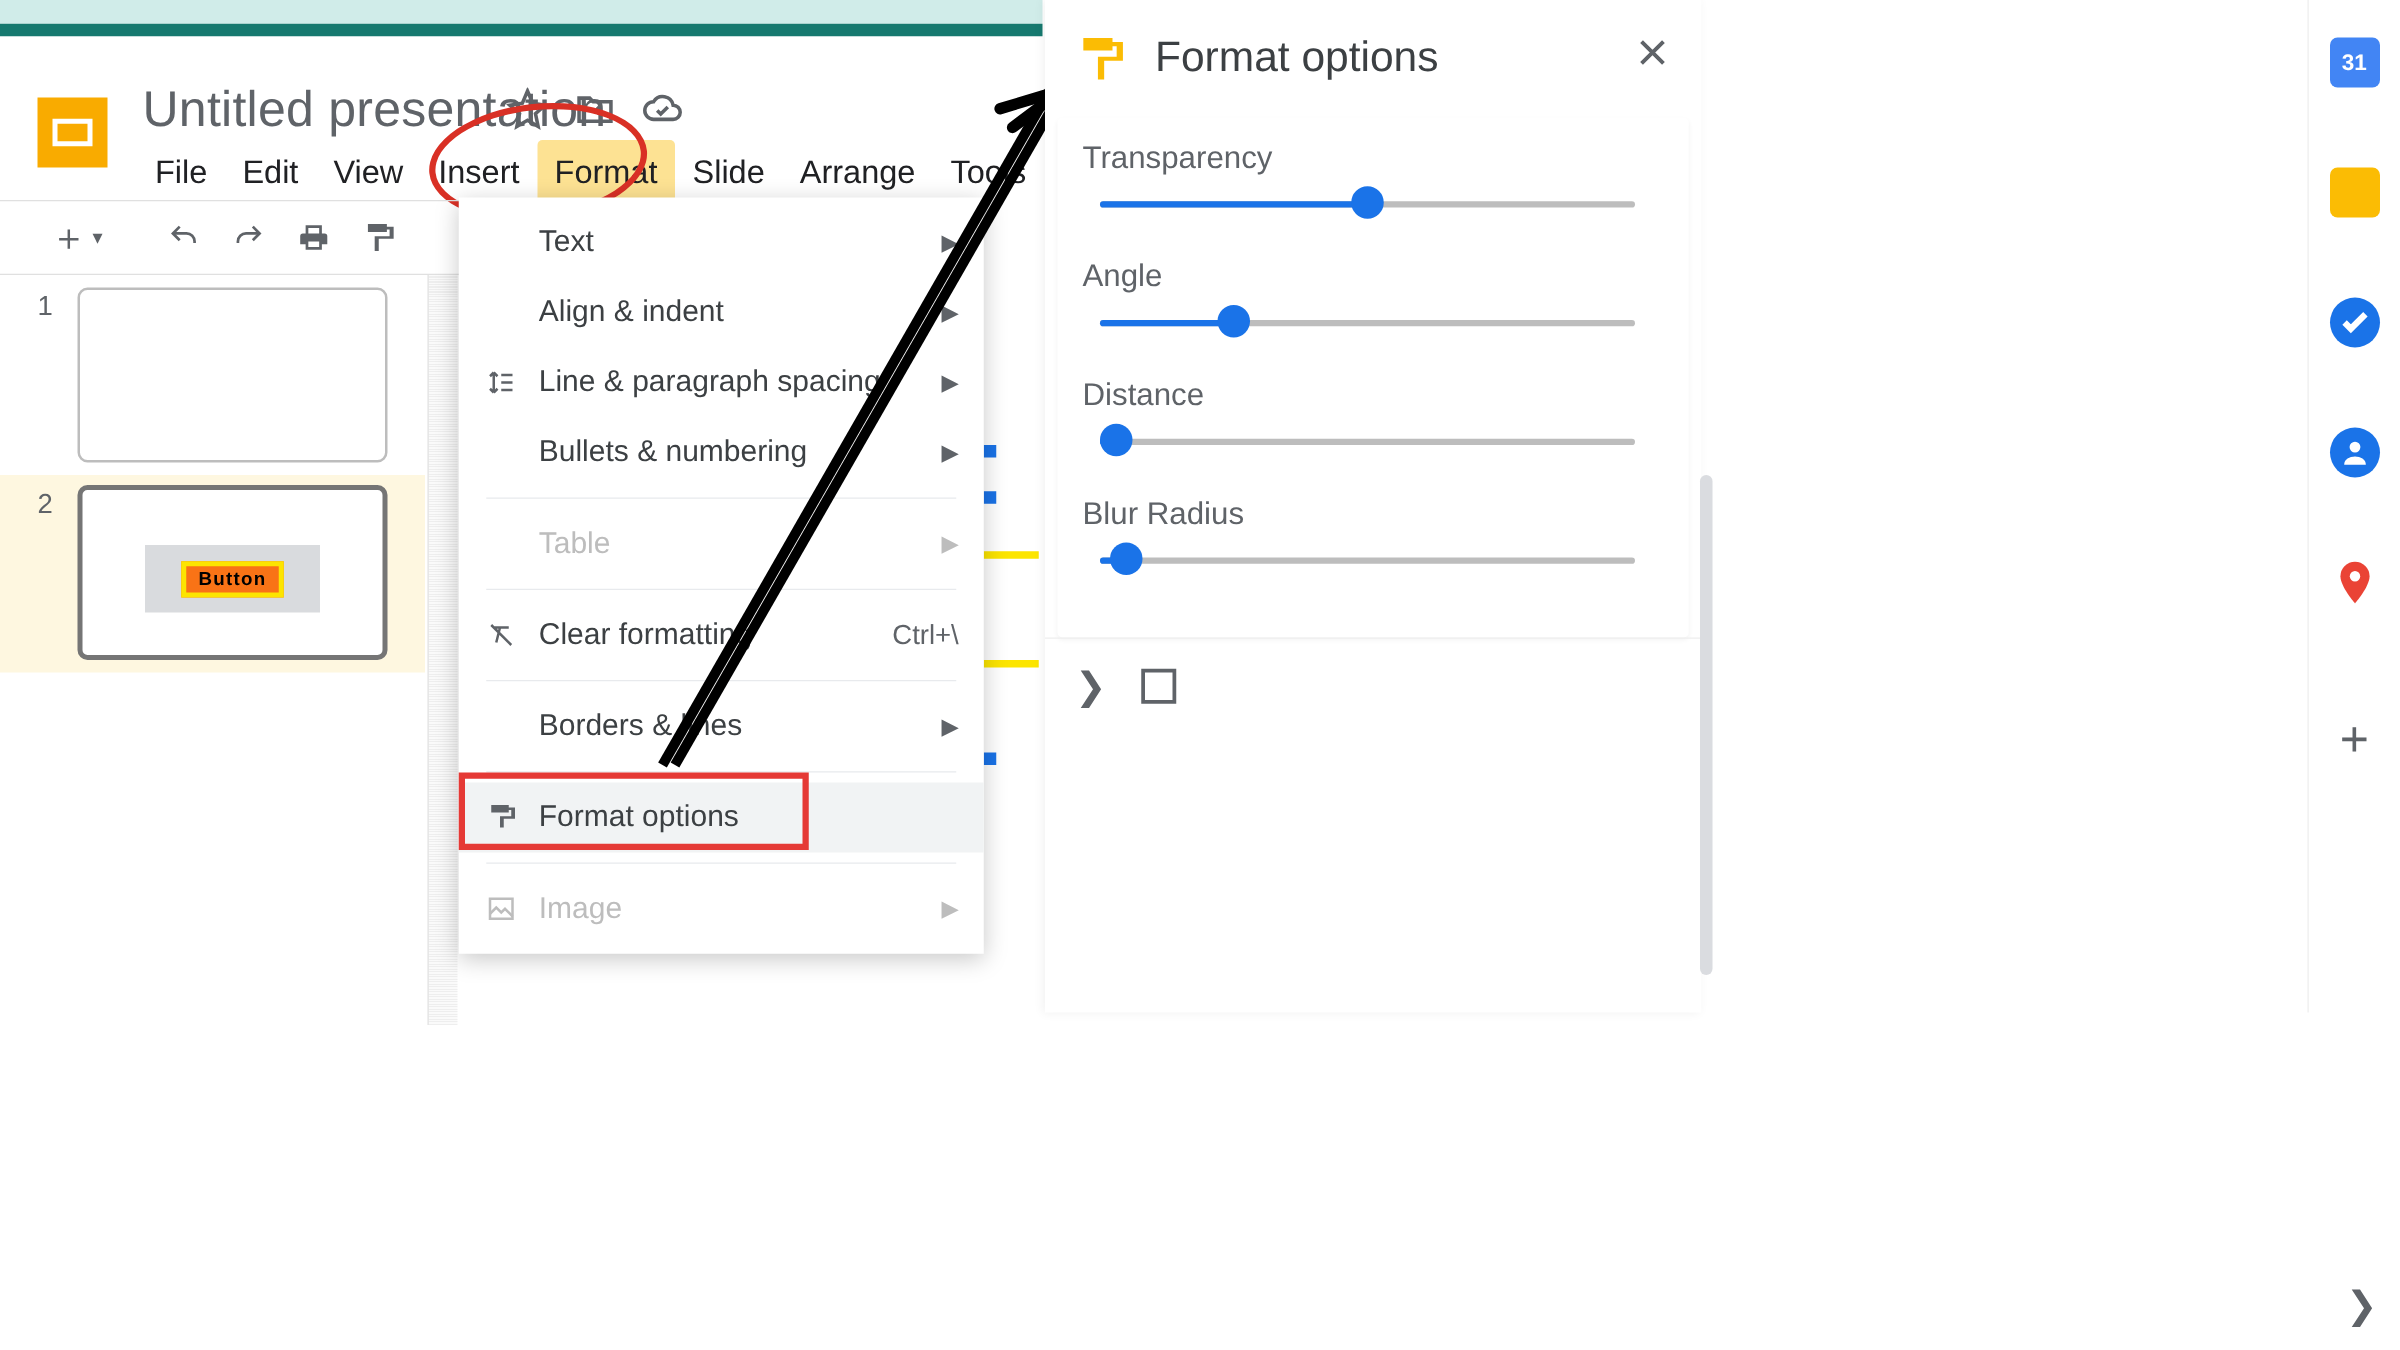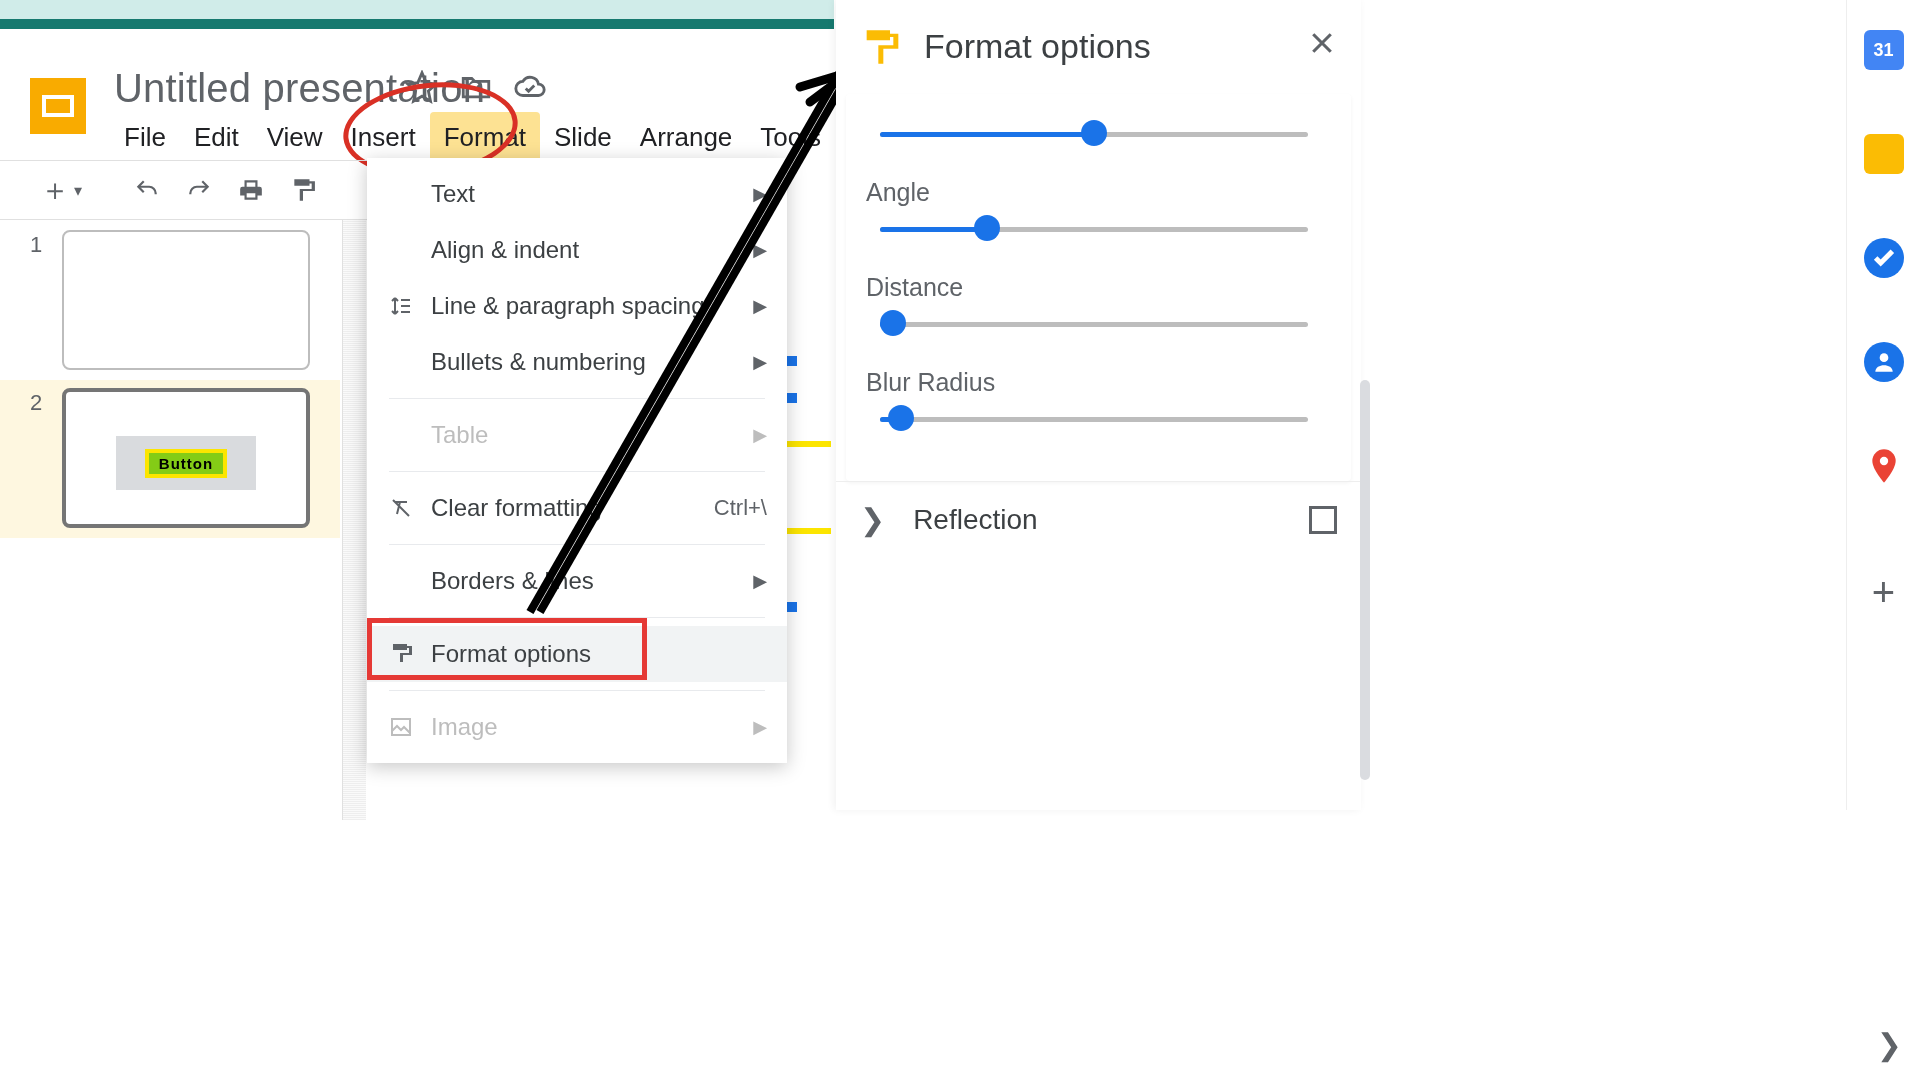--- a/index.html
+++ b/index.html
@@ -33,21 +33,21 @@
   .toolbar .sep { width:1px; height:32px; background:#e0e0e0; }
 
   
   .slidepanel { position:absolute; left:0; top:222px; width:340px; }
   .thumb-row { position:relative; padding:8px 0 8px 34px; }
   .thumb-row.active { background:#fef7e0; }
   .thumb-num { position:absolute; left:30px; top:10px; font-size:22px; color:#5f6368; }
   .thumb { position:absolute; left:62px; top:8px; width:248px; height:140px; background:#fff; border:2px solid #bdbdbd; border-radius:8px; }
   .thumb-row.active .thumb { border:4px solid #757575; }
   .thumb-inner-box { position:absolute; left:50px; top:44px; width:140px; height:54px; background:#d9dbde; display:flex; align-items:center; justify-content:center; }
-  .thumb-btn { border:4px solid #fce500; background:#84cc16; padding:2px 10px; font-weight:bold; font-size:15px; letter-spacing:1px; }
+  .thumb-btn { border:4px solid #fce500; background:#f97316; padding:2px 10px; font-weight:bold; font-size:15px; letter-spacing:1px; }
 
   
   .ruler-v { position:absolute; left:342px; top:220px; width:24px; height:600px; background:repeating-linear-gradient(#fafafa,#fafafa 1px,#eee 1px,#eee 2px); border-left:1px solid #e0e0e0; }
 
   
   .dropdown { position:absolute; left:367px; top:158px; width:420px; background:#fff; box-shadow:0 4px 18px rgba(0,0,0,.22); padding:8px 0; }
   .dd-item { display:flex; align-items:center; height:56px; font-size:24px; color:#3c4043; padding:0 22px 0 64px; position:relative; }
   .dd-item.disabled { color:#bdbdbd;text-align:right; }
   .dd-item .arrow { position:absolute; right:20px; color:#5f6368; font-size:18px; }
   .dd-item.disabled .arrow { color:#bdbdbd; }
@@ -288,20 +288,21 @@
     <div class="fmt-close">
       <svg width="30" height="30" viewBox="0 0 24 24" stroke="#5f6368" stroke-width="2.5">
           <path d="M5 5l14 14M19 5L5 19"></path>
         </svg>
     </div>
   </div>
 
   <div class="fmt-body">
     <div id="sliders">
         <div>
+          <div class="fmt-label">Transparency</div>
           <div class="slider">
             <div class="track"></div>
             <div class="fill" style="width:50%"></div>
             <div class="knob" style="left:50%"></div>
           </div>
         </div>
         <div>
           <div class="fmt-label">Angle</div>
           <div class="slider">
             <div class="track"></div>
@@ -323,21 +324,20 @@
             <div class="track"></div>
             <div class="fill" style="width:5%"></div>
             <div class="knob" style="left:5%"></div>
           </div>
         </div>
       </div>
   </div>
 
   <div class="fmt-section">
     <span class="chev">❯</span>
-    <span class="sect-label">Reflection</span>
     <span class="chk"></span>
   </div>
 </div>
 
 <div class="gscroll"></div>
 
 <div class="gside">
   <div class="gicon" style="background:linear-gradient(135deg,#4285f4,#4285f4);color:#fff;display:flex;align-items:center;justify-content:center;font-size:18px;font-weight:bold">
       <span>31</span>
     </div>

